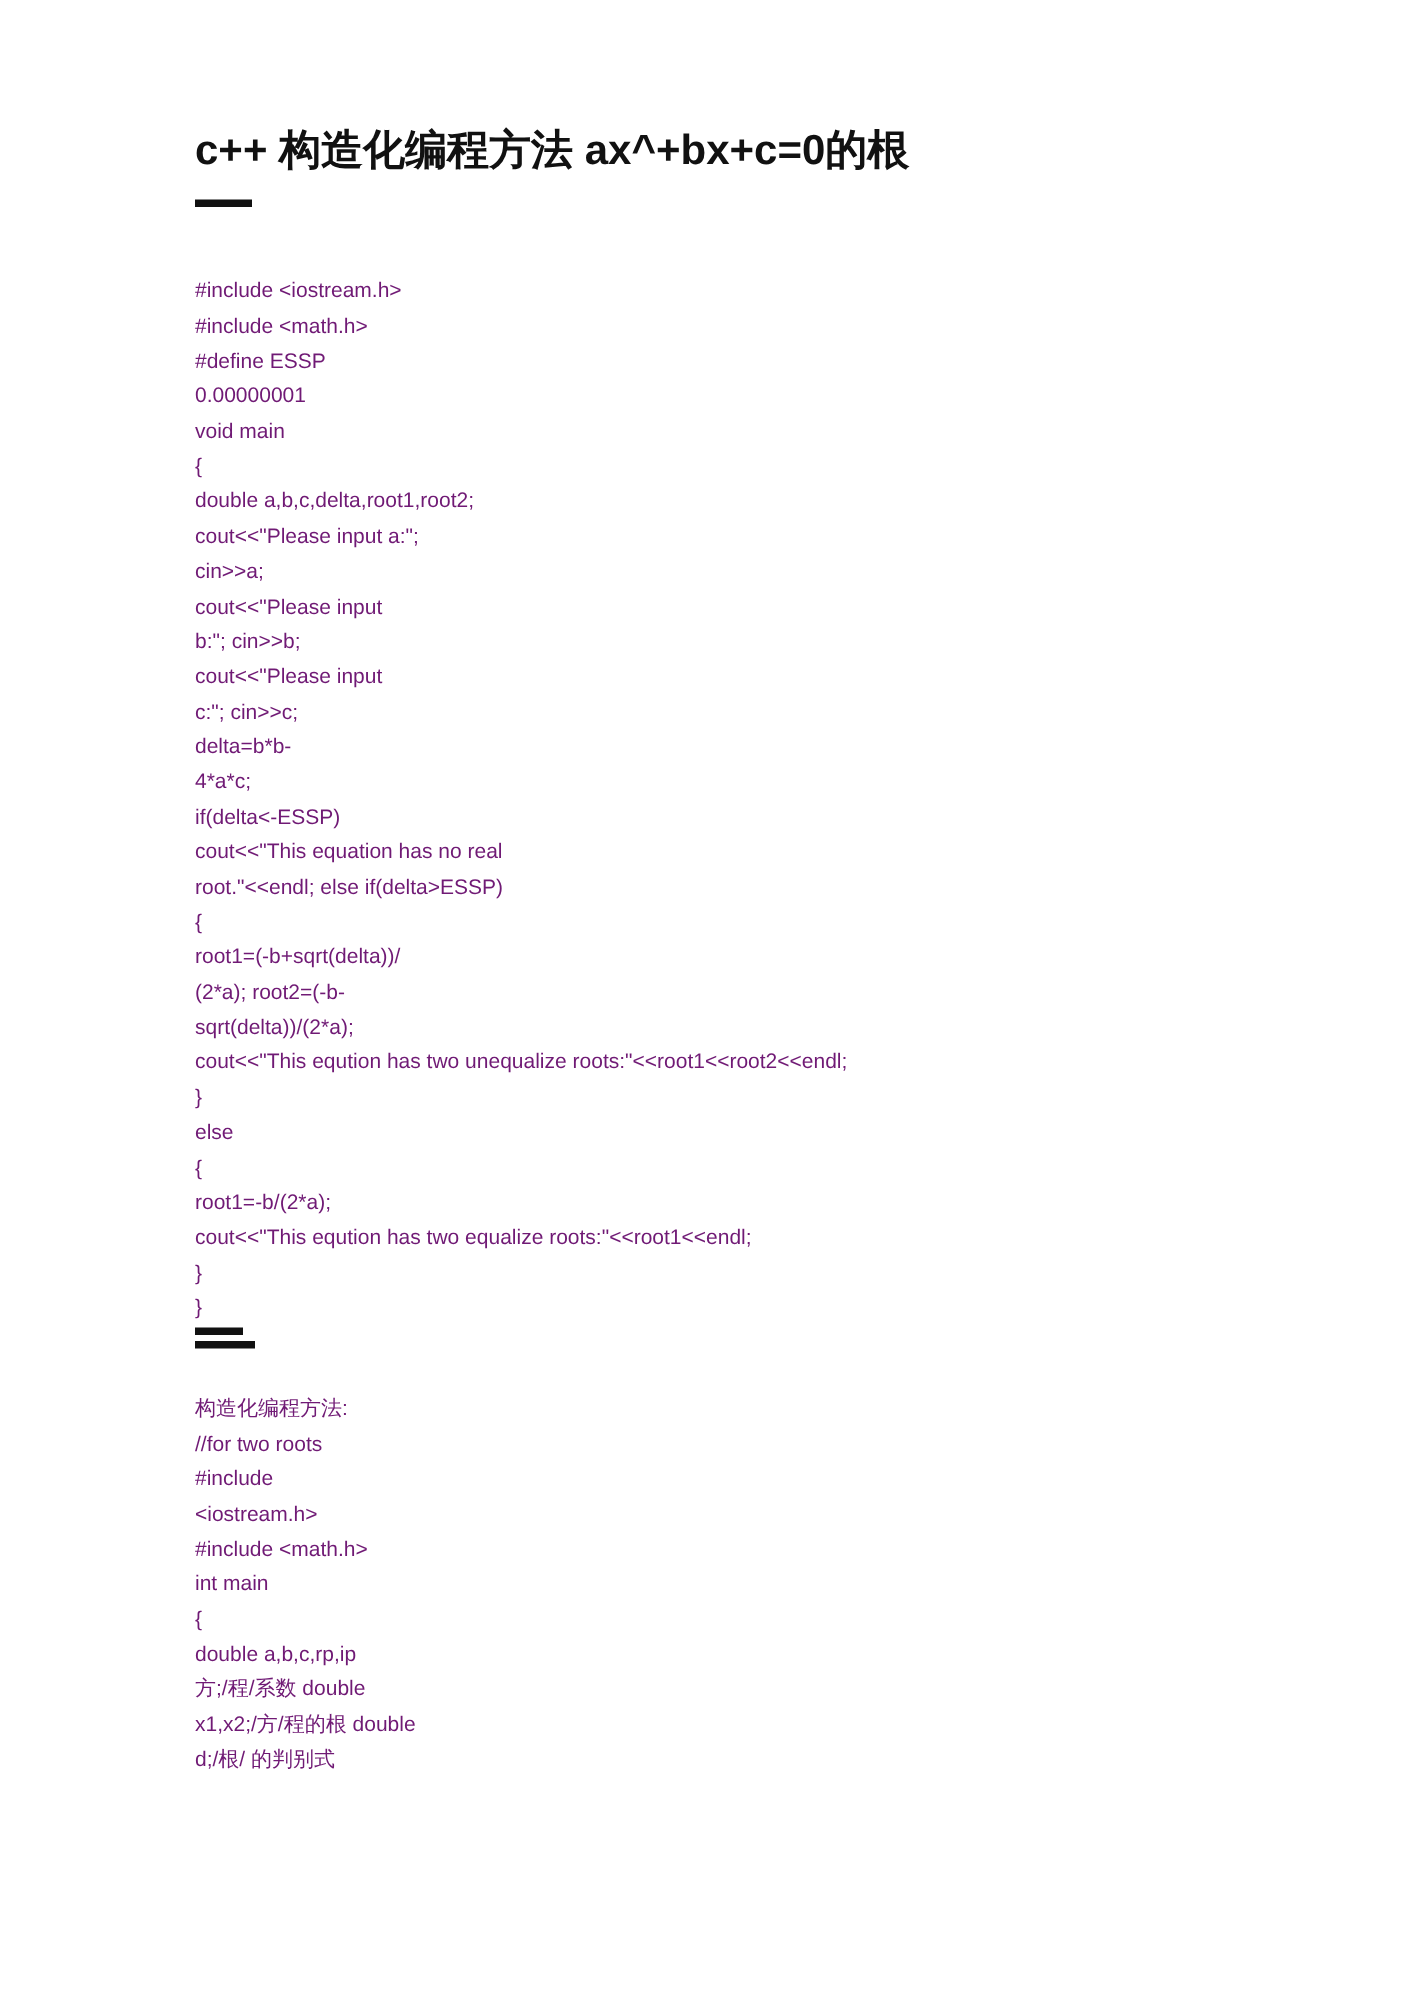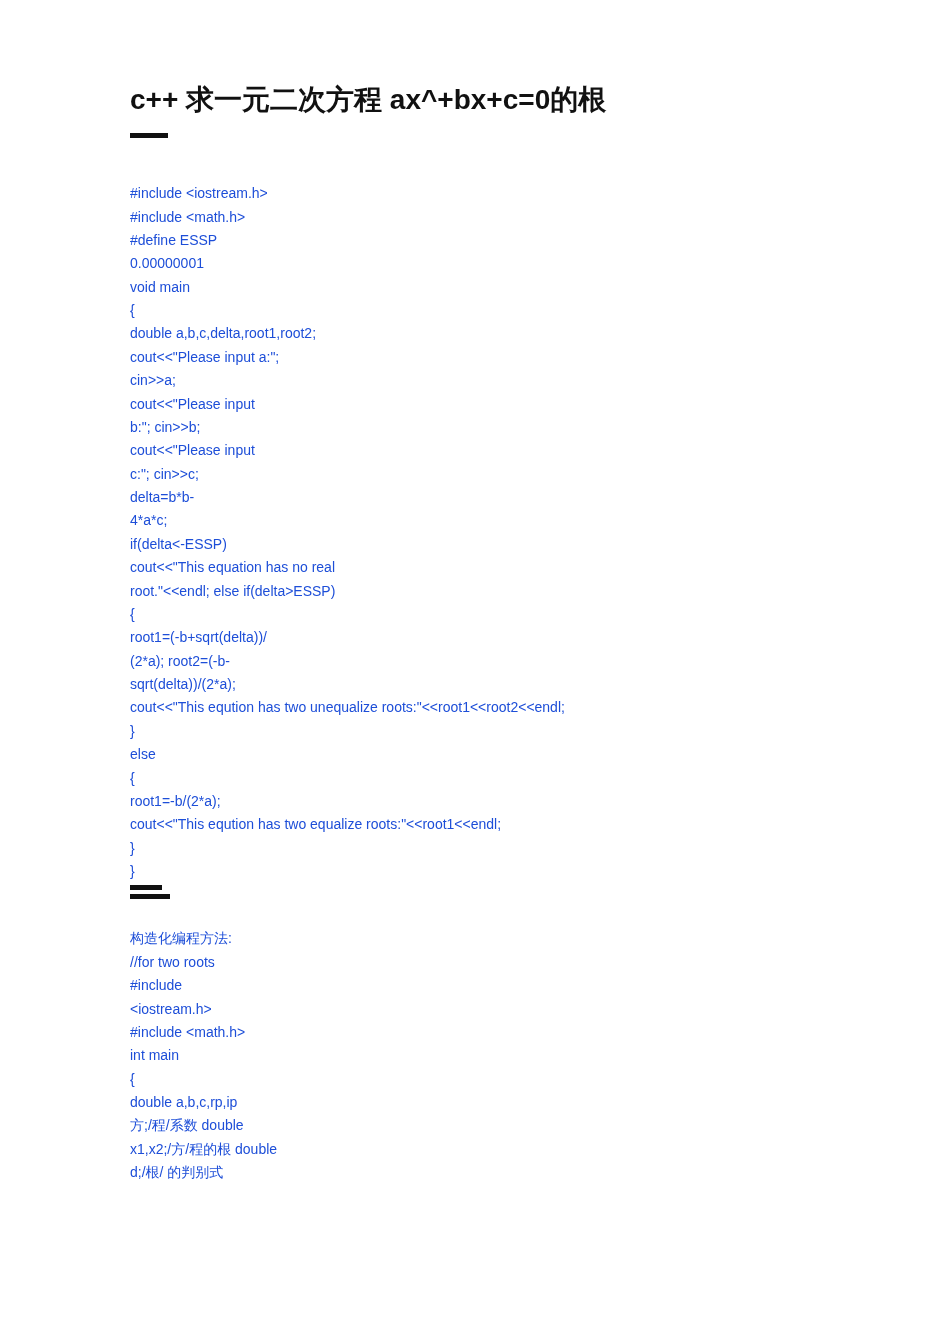--- a/index.html
+++ b/index.html
@@ -25,21 +25,21 @@
     width: 38px;
     height: 5px;
     background: #111111;
     margin-bottom: 44px;
   }
   .code {
     font-family: -apple-system, BlinkMacSystemFont, "Segoe UI", "PingFang SC", "Microsoft YaHei", sans-serif;
     font-size: 14px;
     line-height: 1.67;
     white-space: pre;
-    color: #1d4ed8;
+    color: #701a75;
   }
   .dbl-bar {
     margin-top: 2px;
     margin-bottom: 28px;
   }
   .bar {
     width: 32px;
     height: 5px;
     background: #111111;
   }
@@ -47,21 +47,21 @@
     width: 40px;
     height: 5px;
     background: #111111;
     margin-top: 4px;
   }
 </style>
 </head>
 <body>
 
 <div class="page">
-  <h1 class="title">c++ 求一元二次方程 ax^+bx+c=0的根</h1>
+  <h1 class="title">c++ 构造化编程方法 ax^+bx+c=0的根</h1>
   <div class="underline"></div>
 
   <div class="code">#include &lt;iostream.h&gt;
 #include &lt;math.h&gt;
 #define ESSP
 0.00000001
 void main
 {
 double a,b,c,delta,root1,root2;
 cout&lt;&lt;"Please input a:";

